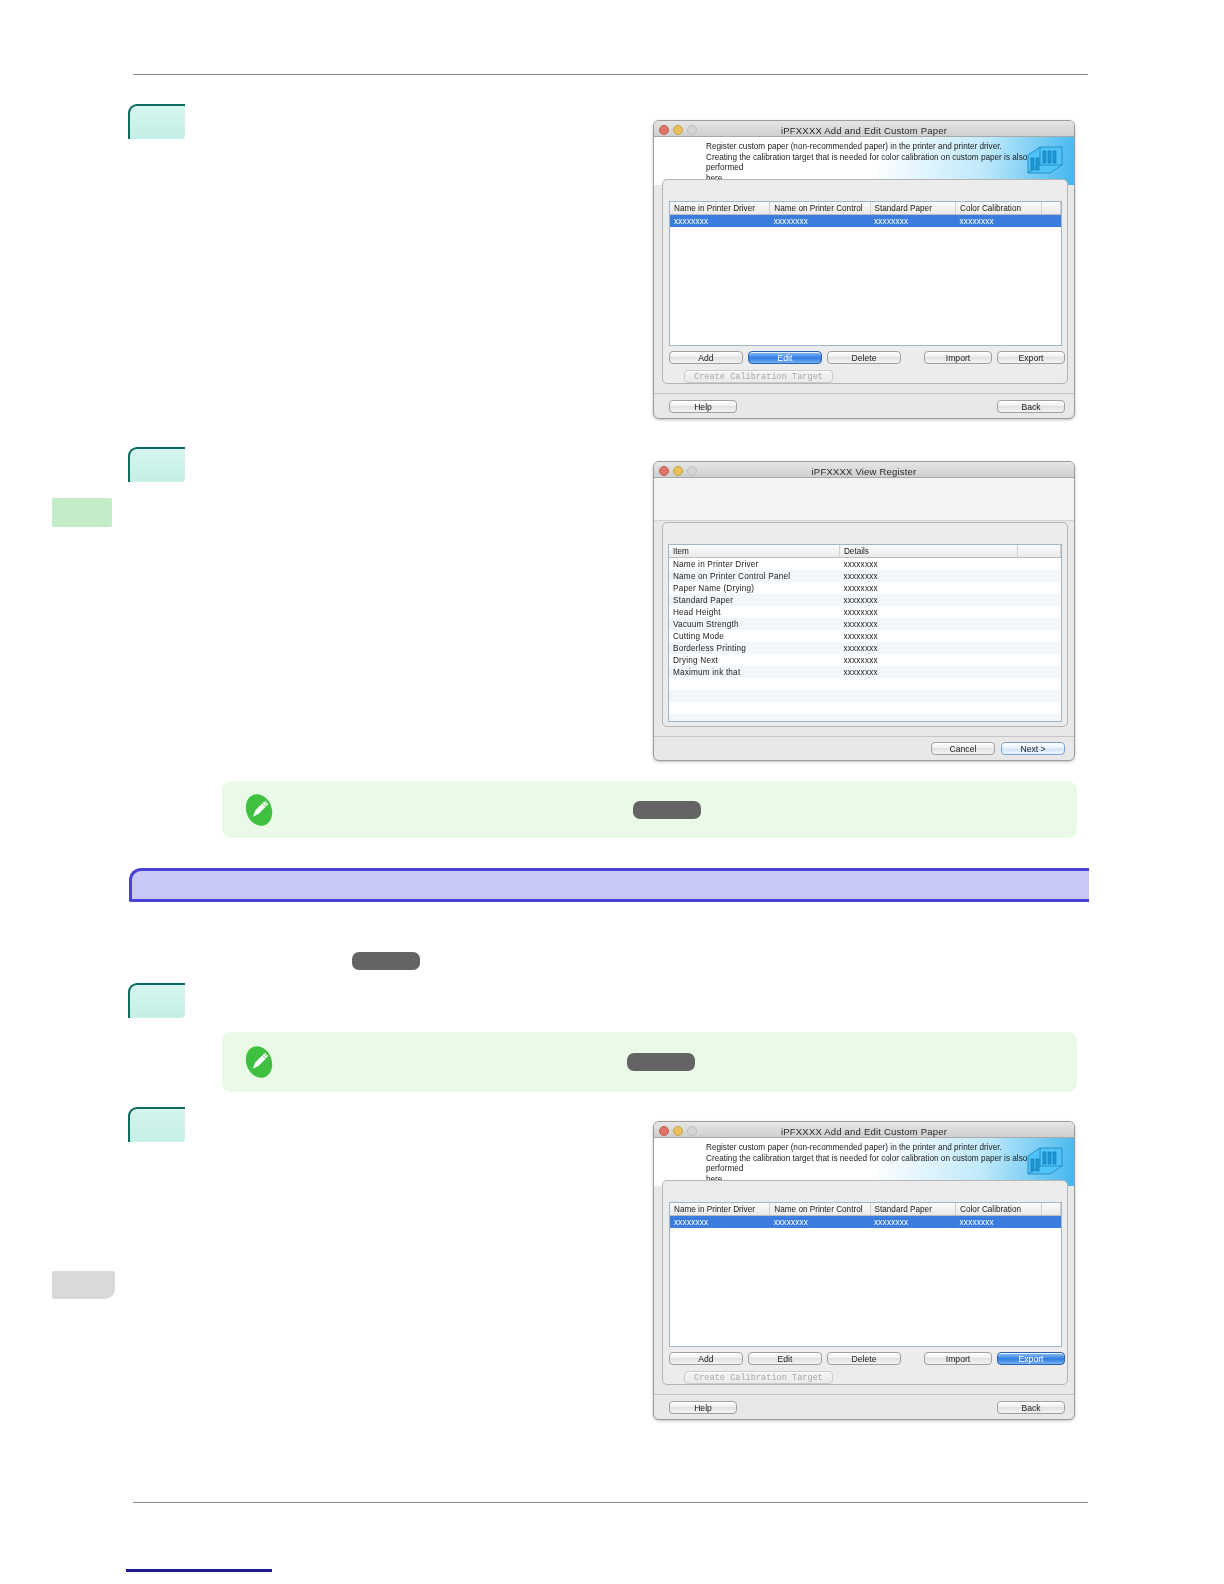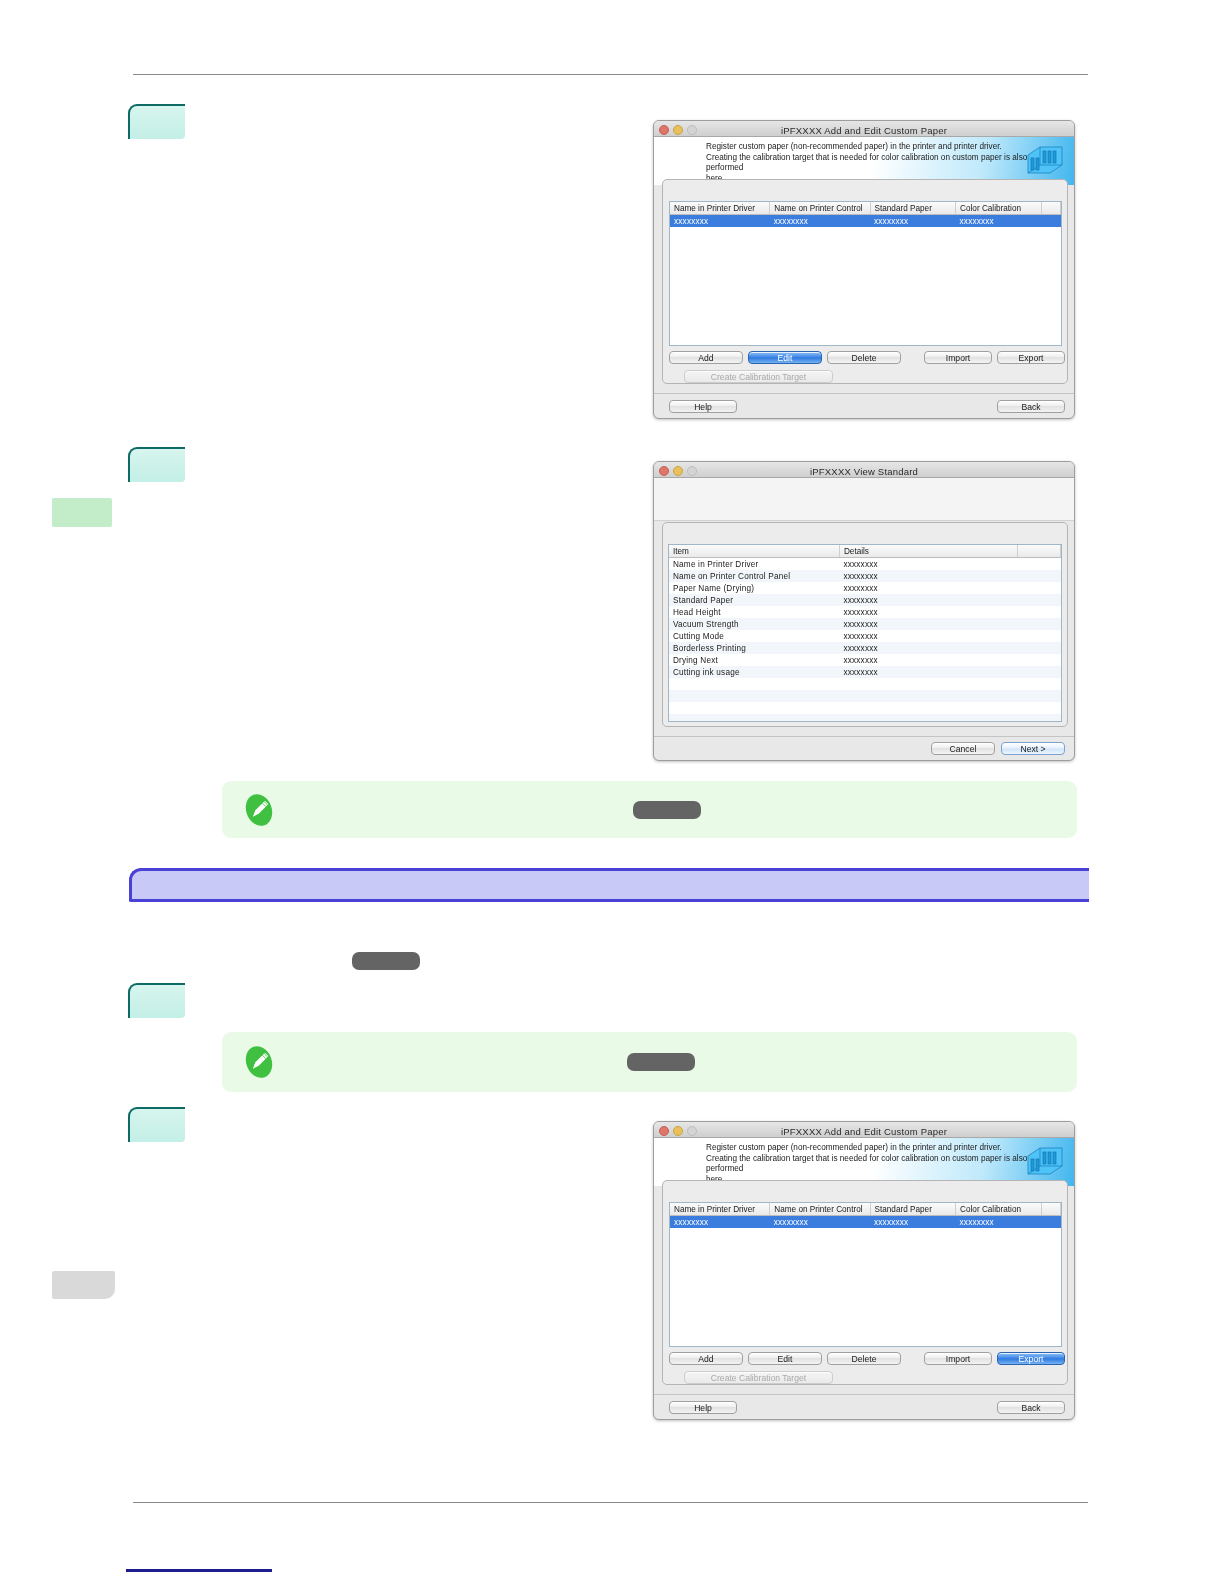--- a/index.html
+++ b/index.html
@@ -163,20 +163,21 @@
   }
   .btn.nextbtn{
     background:linear-gradient(180deg,#ffffff 0%,#e8f2fd 45%,#cfe4fa 55%,#eef6fe 100%);
     border:1px solid #7ba3cf;
     color:#1a1a1a;
   }
   .btn.disabled{
     background:linear-gradient(180deg,#f4f4f4 0%,#eaeaea 100%);
     border:1px solid #cccccc;
     color:#a9a9a9;
+    font-family:Liberation Mono, monospace;
   }
   .dlg-footer-sep{position:absolute;height:1px;background:#c4c4c4;}
 </style>
 </head>
 <body>
 
 <div class="page">
 
   <div class="rule-top"></div>
   <div class="rule-bottom"></div>
@@ -291,21 +292,21 @@
     <div class="btn" style="left:343px;top:279px;width:68px;height:13px;">Back</div>
   </div>
 
   <div class="dlg" style="left:653px;top:461px;width:422px;height:300px;">
     <div class="titlebar">
       <div class="traffic">
         <span class="tl r"></span>
         <span class="tl y"></span>
         <span class="tl g"></span>
       </div>
-      <span class="title-text">iPFXXXX View Standard</span>
+      <span class="title-text">iPFXXXX View Register</span>
     </div>
 
     <div style="position:absolute;left:0;top:16px;width:422px;height:42px;background:#f4f4f4;border-bottom:1px solid #d2d2d2;"></div>
 
     <div class="group-label" style="left:14px;top:67px;">Settings Details:</div>
 
     <div class="groupbox" style="left:8px;top:60px;width:406px;height:205px;"></div>
 
     <div class="listwrap" style="left:14px;top:82px;width:394px;height:178px;">
       <table class="lst">
@@ -356,21 +357,21 @@
               <td>Borderless Printing</td>
               <td>xxxxxxxx</td>
               <td></td>
             </tr>
           <tr>
               <td>Drying Next</td>
               <td>xxxxxxxx</td>
               <td></td>
             </tr>
           <tr class="alt">
-              <td>Cutting ink usage</td>
+              <td>Maximum ink that</td>
               <td>xxxxxxxx</td>
               <td></td>
             </tr>
           <tr>
               <td>&nbsp;</td>
               <td></td>
               <td></td>
             </tr>
           <tr class="alt">
               <td>&nbsp;</td>

